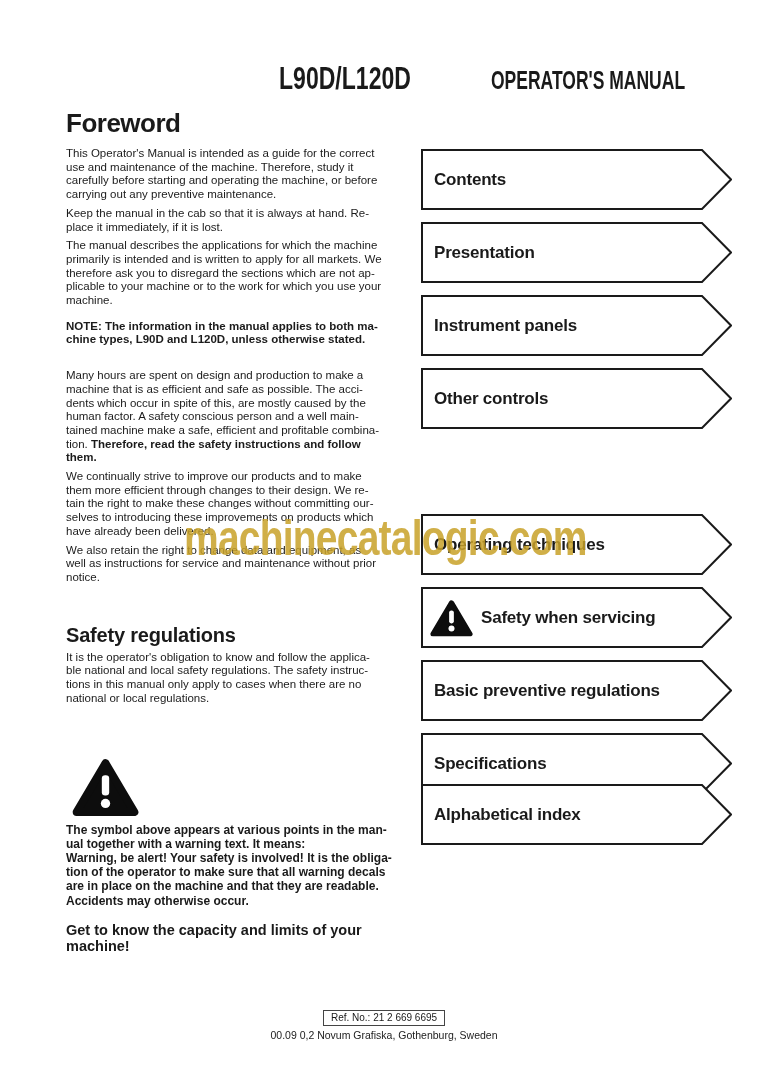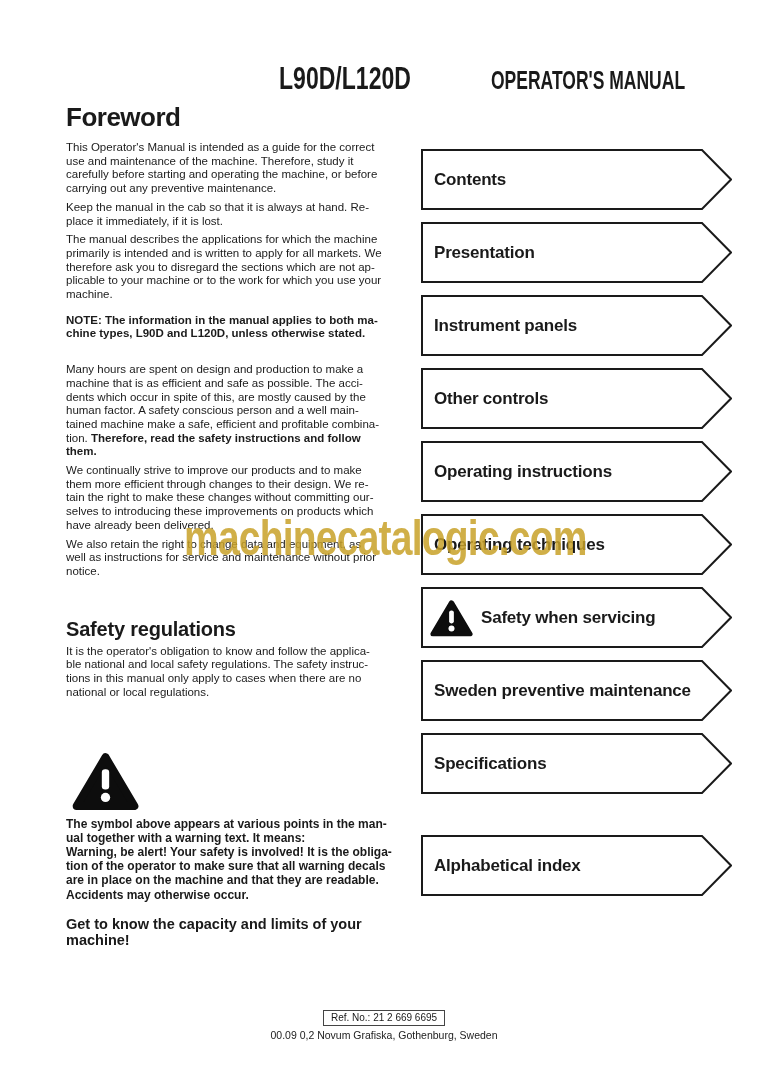--- a/index.html
+++ b/index.html
@@ -6,21 +6,21 @@
   .page{position:relative;width:768px;height:1087px;background:#ffffff;
         font-family:"Liberation Sans",sans-serif;color:#1a1a1a;overflow:hidden;margin:0 auto;}
 
   
   .hdr{position:absolute;font-weight:bold;line-height:1;white-space:nowrap;}
   .model{left:279px;top:62px;font-size:32px;transform:scaleX(0.72);transform-origin:left top;}
   .mantitle{left:491px;top:68px;font-size:25px;transform:scaleX(0.70);transform-origin:left top;}
 
   
   .leftcol{position:absolute;left:66px;top:98px;width:346px;z-index:2;}
-  .leftcol h1{margin:4px 0 9px;font-size:26px;line-height:30px;letter-spacing:-0.5px;font-weight:bold;}
+  .leftcol h1{margin:10px 0 9px;font-size:26px;line-height:30px;letter-spacing:-0.5px;font-weight:bold;}
   .leftcol h2{margin:38px 0 4px;font-size:20px;line-height:24px;letter-spacing:-0.2px;font-weight:bold;}
   .body{font-size:11.5px;line-height:13.7px;margin:0 0 5px;white-space:pre;color:#1b1b1b;}
   .b{font-weight:bold;}
   .note{font-weight:bold;margin-bottom:22px;margin-top:12px;}
   .warntext{font-weight:bold;font-size:12px;line-height:14.2px;margin:7px 0 0;white-space:pre;}
   .capacity{font-weight:bold;font-size:14.5px;line-height:16.5px;margin:14px 0 0;white-space:pre;}
   .tri-big{margin:52px 0 0 6px;width:67px;height:58px;}
 
   
   .tab{position:absolute;left:421px;width:311px;height:61px;z-index:1;margin-top:40px;}
@@ -119,26 +119,20 @@
         <polygon points="1,1 281,1 310,30.5 281,60 1,60" fill="#ffffff" stroke="#1a1a1a" stroke-width="2"></polygon>
       </svg>
     <span class="tab-label">Instrument panels</span>
   </div>
   <div class="tab" style="top:328px">
     <svg class="shape" viewBox="0 0 311 61" preserveAspectRatio="none">
         <polygon points="1,1 281,1 310,30.5 281,60 1,60" fill="#ffffff" stroke="#1a1a1a" stroke-width="2"></polygon>
       </svg>
     <span class="tab-label">Other controls</span>
   </div>
-  <div class="tab" style="top:401px">
-    <svg class="shape" viewBox="0 0 311 61" preserveAspectRatio="none">
-        <polygon points="1,1 281,1 310,30.5 281,60 1,60" fill="#ffffff" stroke="#1a1a1a" stroke-width="2"></polygon>
-      </svg>
-    <span class="tab-label">Operating instructions</span>
-  </div>
   <div class="tab" style="top:474px">
     <svg class="shape" viewBox="0 0 311 61" preserveAspectRatio="none">
         <polygon points="1,1 281,1 310,30.5 281,60 1,60" fill="#ffffff" stroke="#1a1a1a" stroke-width="2"></polygon>
       </svg>
     <span class="tab-label">Operating techniques</span>
   </div>
   <div class="tab" style="top:547px">
     <svg class="shape" viewBox="0 0 311 61" preserveAspectRatio="none">
         <polygon points="1,1 281,1 310,30.5 281,60 1,60" fill="#ffffff" stroke="#1a1a1a" stroke-width="2"></polygon>
       </svg>
@@ -148,29 +142,29 @@
         <rect x="44.5" y="26" width="11" height="31" rx="5" fill="#ffffff"></rect>
         <circle cx="50" cy="69" r="7" fill="#ffffff"></circle>
       </svg>
     </span>
     <span class="tab-label with-icon">Safety when servicing</span>
   </div>
   <div class="tab" style="top:620px">
     <svg class="shape" viewBox="0 0 311 61" preserveAspectRatio="none">
         <polygon points="1,1 281,1 310,30.5 281,60 1,60" fill="#ffffff" stroke="#1a1a1a" stroke-width="2"></polygon>
       </svg>
-    <span class="tab-label">Sweden preventive maintenance</span>
+    <span class="tab-label">Basic preventive regulations</span>
   </div>
   <div class="tab" style="top:693px">
     <svg class="shape" viewBox="0 0 311 61" preserveAspectRatio="none">
         <polygon points="1,1 281,1 310,30.5 281,60 1,60" fill="#ffffff" stroke="#1a1a1a" stroke-width="2"></polygon>
       </svg>
     <span class="tab-label">Specifications</span>
   </div>
-  <div class="tab" style="top:795px">
+  <div class="tab" style="top:744px">
     <svg class="shape" viewBox="0 0 311 61" preserveAspectRatio="none">
         <polygon points="1,1 281,1 310,30.5 281,60 1,60" fill="#ffffff" stroke="#1a1a1a" stroke-width="2"></polygon>
       </svg>
     <span class="tab-label">Alphabetical index</span>
   </div>
 
   <div class="watermark">machinecatalogic.com</div>
 
   <div class="footer">
     <div class="refbox">Ref. No.: 21 2 669 6695</div>

